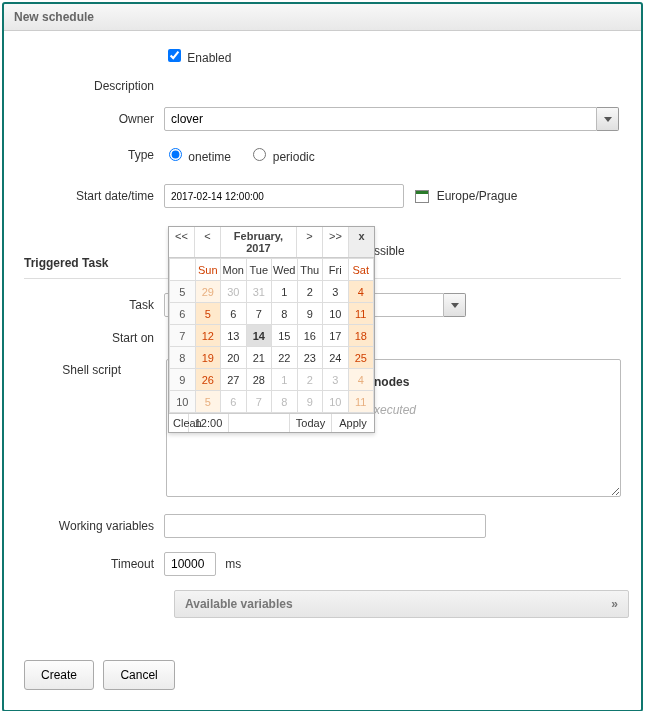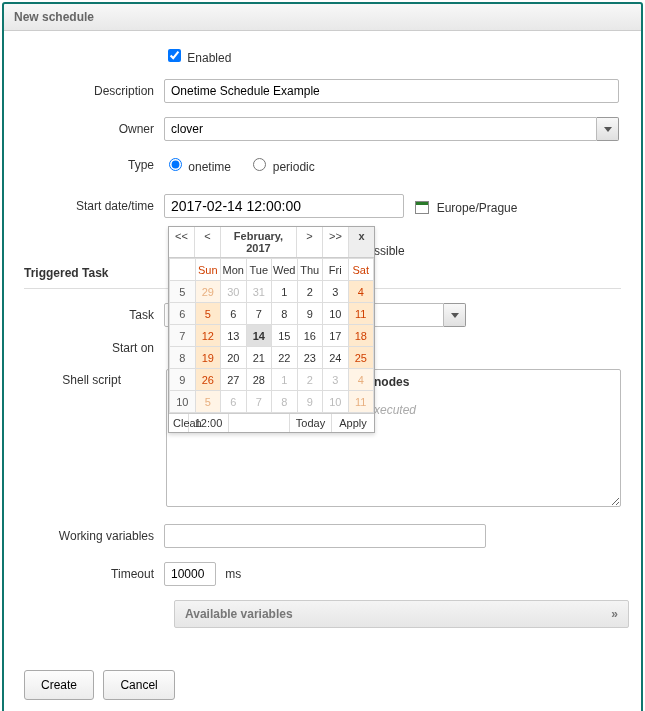--- a/index.html
+++ b/index.html
@@ -88,21 +88,21 @@
 .hr {
   border: none;
   border-top: 1px solid #ddd;
   margin: 0 0 14px 0;
 }
 .date-input {
   width: 240px;
   height: 24px;
   border: 1px solid #bbb;
   padding: 2px 6px;
-  font-size: 14px;
+  font-size: 10px;
   border-radius: 2px;
 }
 .cal-icon {
   width: 14px; height: 13px;
   display: inline-block;
   margin: 0 4px 0 8px;
   vertical-align: middle;
   position: relative;
   background: #fff;
   border: 1px solid #888;
@@ -247,23 +247,20 @@
       <div class="form-control">
         <label>
           <input type="checkbox" checked="" style="">
           <span>Enabled</span>
         </label>
       </div>
     </div>
 
     <div class="form-row">
       <div class="form-label">Description</div>
-      <div class="form-control">
-        <input class="wide" type="text" value="Onetime Schedule Example" style="">
-      </div>
     </div>
 
     <div class="form-row">
       <div class="form-label">Owner</div>
       <div class="form-control select-wrap">
         <input type="text" value="clover" style="">
         <div class="dd-btn"></div>
       </div>
     </div>
 

